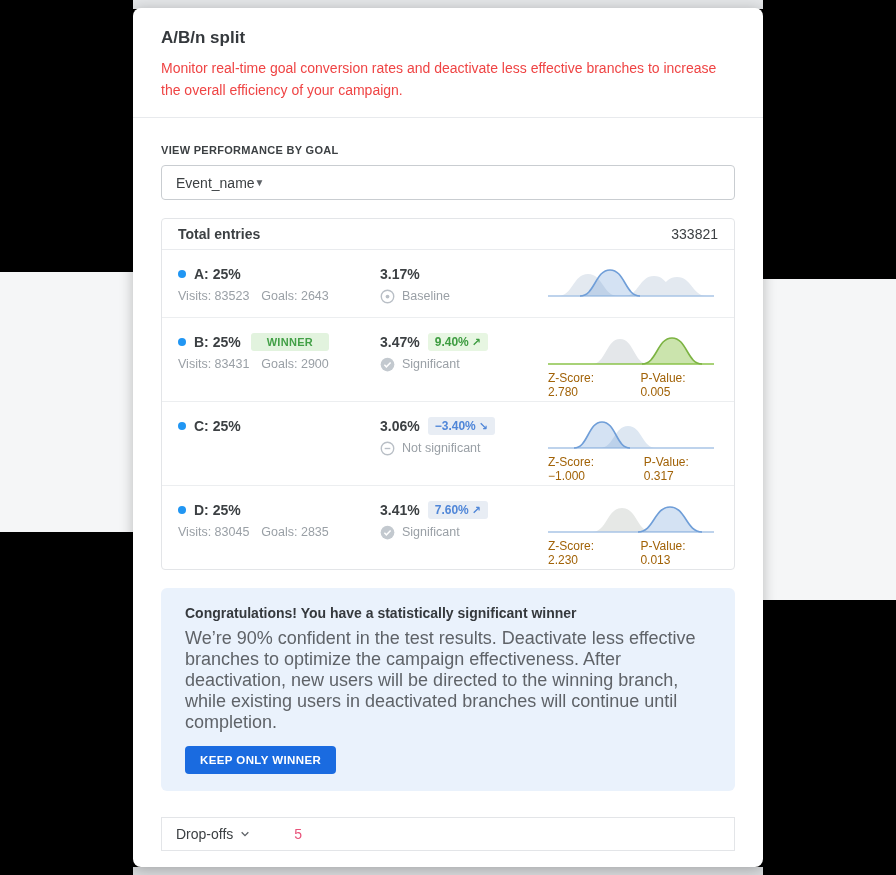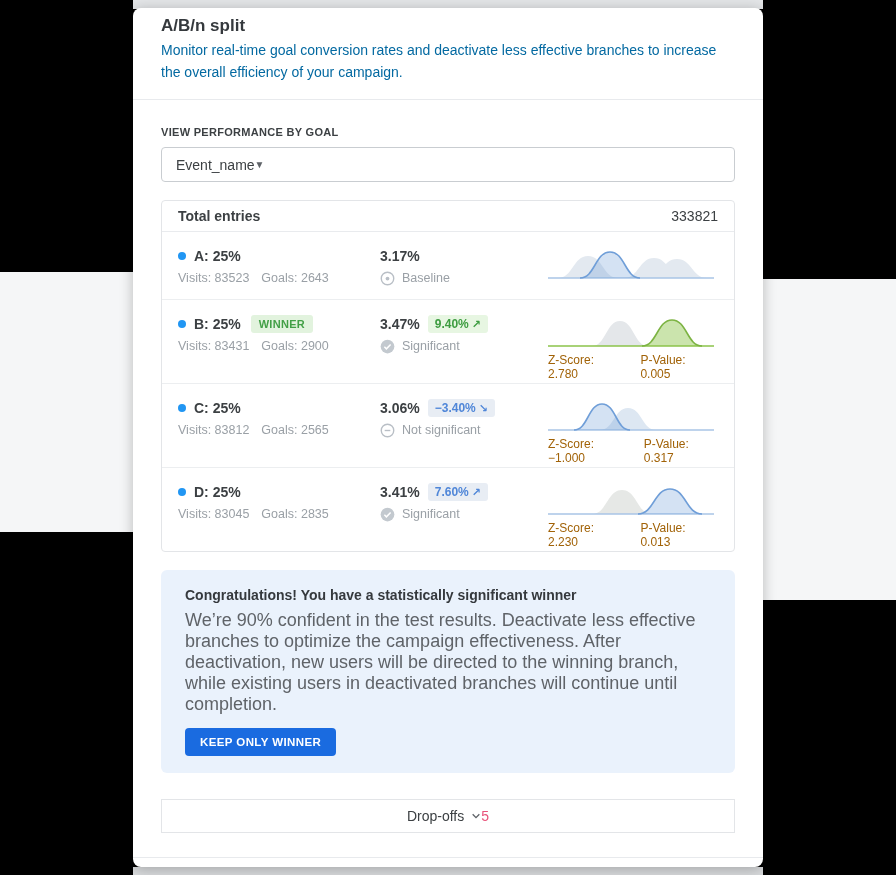--- a/index.html
+++ b/index.html
@@ -17,23 +17,23 @@
   .bg-top-strip   { left:133px;top:0;    width:630px; height:9px;   background:#e4e6e8; }
   .bg-bottom-strip{ left:133px;top:867px;width:630px; height:8px;   background:#d8dadc; }
 
   .modal {
     position:absolute; left:133px; top:8px; width:630px; height:859px;
     background:#fff; border-radius:8px;
     box-shadow:0 2px 14px rgba(0,0,0,.25);
     overflow:hidden;
     display:flex; flex-direction:column;
   }
-  .modal-header { padding:8px 28px 16px; border-bottom:1px solid #e8eaed; }
+  .modal-header { padding:20px 28px 16px; border-bottom:1px solid #e8eaed; }
   .modal-title { font-size:17px; font-weight:bold; color:#35393d; }
-  .modal-desc { margin-top:3px; font-size:14px; line-height:22px; color:#0369a1; }
+  .modal-desc { margin-top:9px; font-size:14px; line-height:22px; color:#ef4444; }
 
   .modal-body { padding:26px 28px 24px; flex:1; }
 
   .goal-label { font-size:11px; font-weight:bold; letter-spacing:.3px; color:#3c4043; margin-bottom:9px; }
   .goal-select {
     height:35px; border:1px solid #c9cdd1; border-radius:4px;
     display:flex; align-items:center; justify-content:flex-start;
     padding:0 14px; font-size:14px; color:#3c4043; cursor:pointer; background:#fff;
   }
   .caret { font-size:10px; color:#5f6368; }
@@ -51,21 +51,21 @@
   }
   .vrow:last-child { border-bottom:none; }
   .vline1 { display:flex; align-items:center; height:22px; font-size:14px; }
   .vline2 { display:flex; align-items:center; margin-top:2px; height:18px; font-size:12.5px; color:#9aa0a6; }
   .dot { width:8px; height:8px; border-radius:50%; background:#2196f3; margin-right:8px; flex:0 0 auto; }
   .vname { font-weight:bold; }
   .vline2 .sep { display:inline-block; width:12px; }
   .winner-badge {
     margin-left:10px; background:#e2f3de; color:#43a047;
     font-size:11px; font-weight:bold; letter-spacing:.3px;
-    padding:3px 8px; border-radius:3px;
+    padding:3px 16px; border-radius:3px;
   }
   .vrate { font-weight:bold; }
   .delta-badge {
     margin-left:8px; font-size:12px; padding:2px 7px; border-radius:3px;
     display:inline-flex; align-items:center; gap:3px; font-weight:bold;
   }
   .delta-green { background:#e7f6e2; color:#3d9c40; }
   .delta-blue  { background:#e8edf4; color:#4f86d8; }
   .delta-badge .arrow { font-size:11px; }
   .sicon { width:15px; height:15px; margin-right:7px; flex:0 0 auto; }
@@ -78,21 +78,21 @@
   .banner-body { margin-top:7px; font-size:18px; line-height:21px; color:#5f6368; }
   .banner-btn {
     margin-top:13px; display:inline-block; background:#1a6be0; color:#fff;
     font-size:11.5px; font-weight:bold; letter-spacing:.4px;
     padding:8px 15px; border:none; border-radius:4px; cursor:pointer;
     font-family:inherit;
   }
 
   .dropoffs-box {
     margin-top:26px; border:1px solid #e3e5e8; border-radius:0;
-    padding:8px 14px; display:flex; justify-content:center; align-items:center;
+    padding:8px 14px; display:flex; justify-content:flex-start; align-items:center;gap:44px;
   }
   .dropoffs-left { display:flex; align-items:center; gap:7px; font-size:14px; color:#3c4043; cursor:pointer; }
   .chev { width:10px; height:10px; }
   .dropoffs-count { font-size:14px; color:#e8537a; }
 
   .modal-footer {
     border-top:1px solid #e8eaed; padding:17px 28px 20px; text-align:right;
   }
 </style>
 </head>
@@ -203,25 +203,20 @@
             <span>P-Value: 0.005</span>
           </div>
         </div>
       </div>
 
       <div class="vrow">
         <div>
           <div class="vline1">
             <span class="dot"></span>
             <span class="vname">C: 25%</span>
-          </div>
-          <div class="vline2">
-            <span>Visits: 83812</span>
-              <span class="sep"></span>
-            <span>Goals: 2565</span>
           </div>
         </div>
         <div>
           <div class="vline1">
             <span class="vrate">3.06%</span>
             <span class="delta-badge delta-blue">
               <span>−3.40%</span>
               <span class="arrow">↘</span>
             </span>
           </div>

